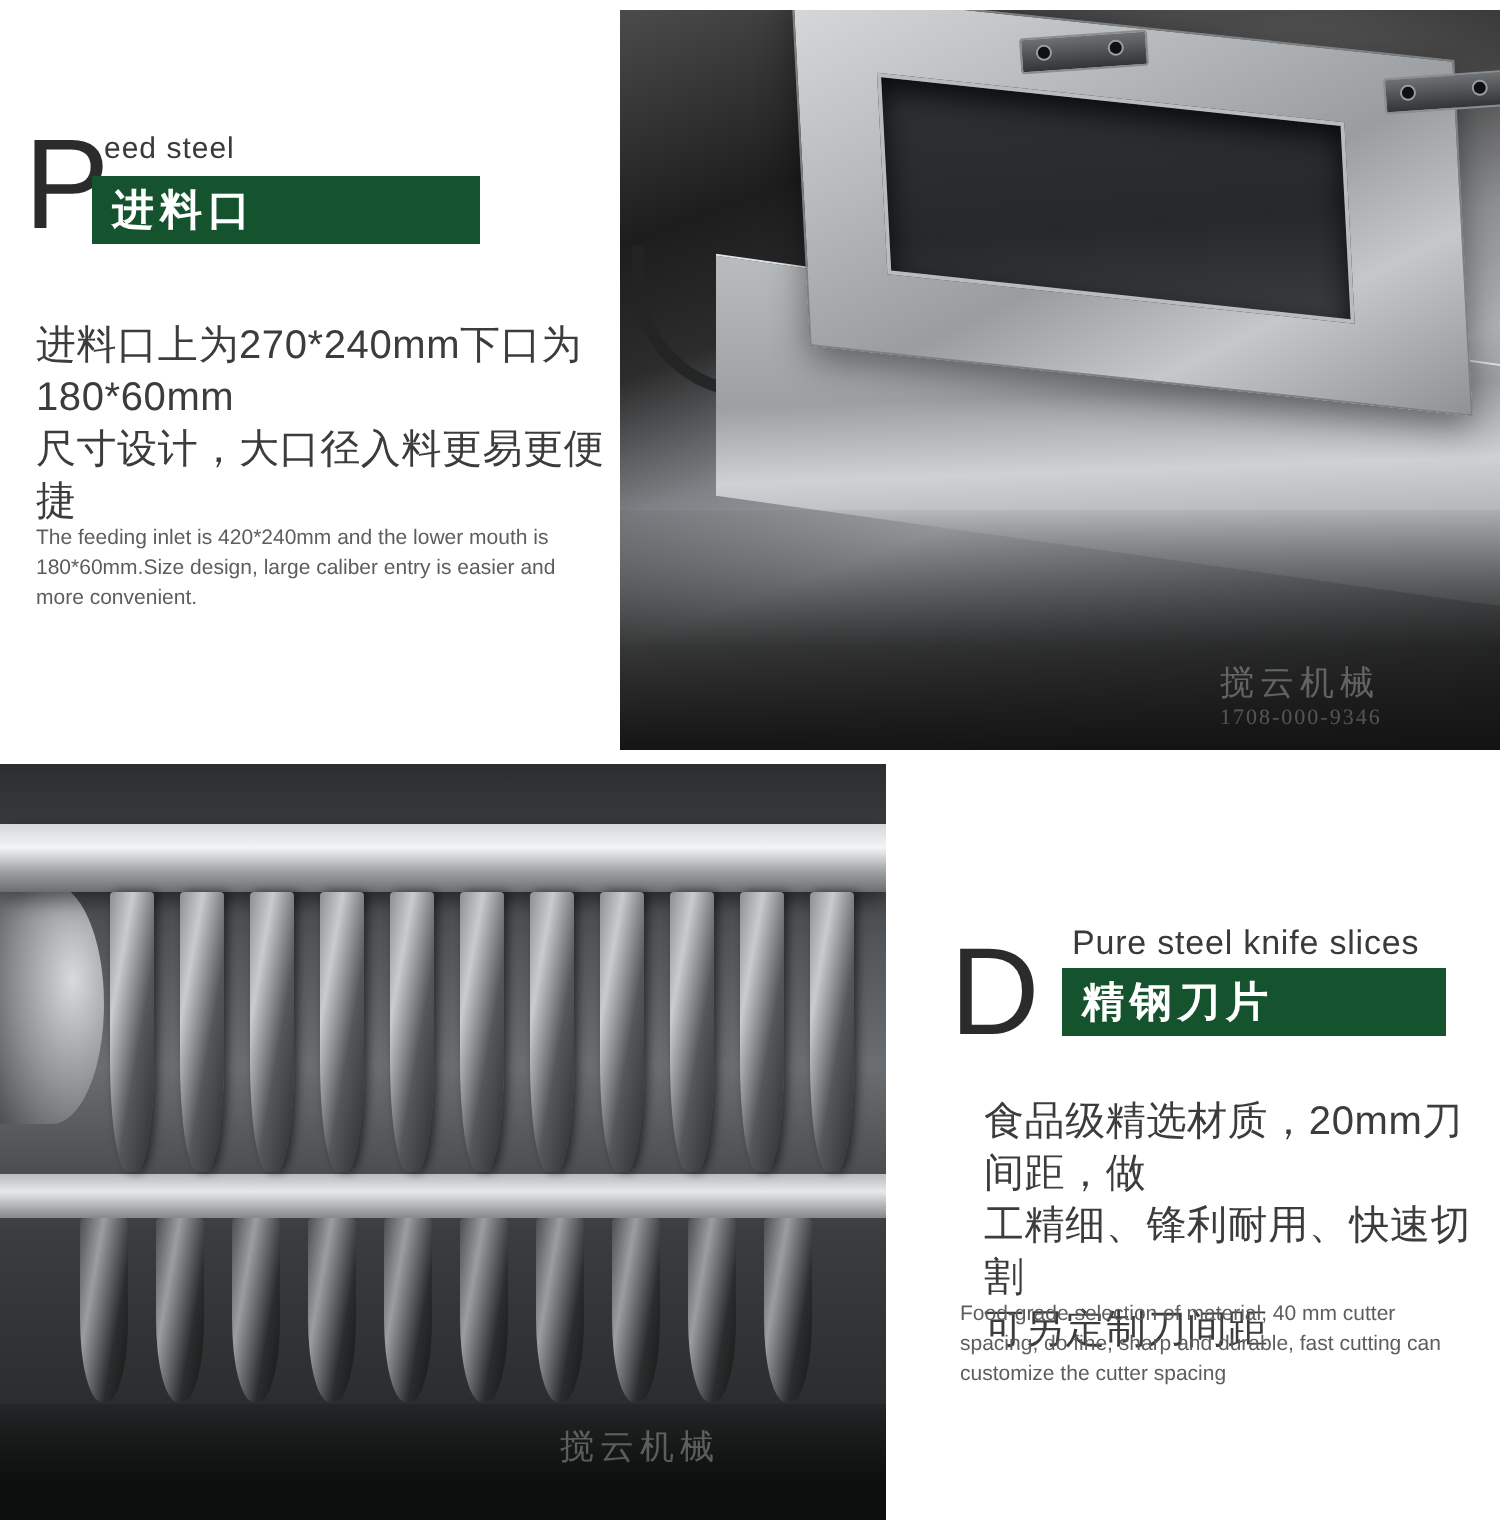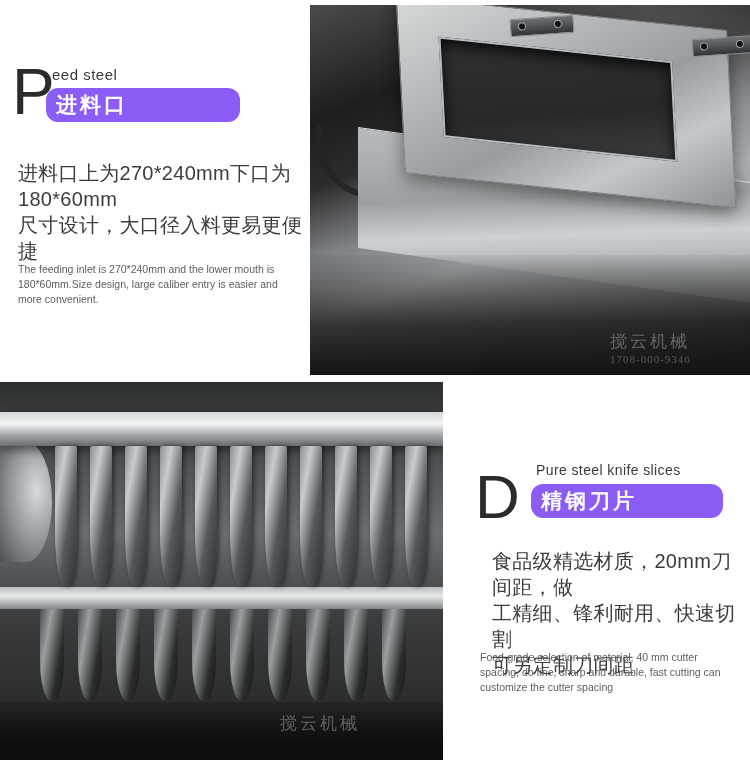--- a/index.html
+++ b/index.html
@@ -48,30 +48,29 @@
     position: absolute;
     left: 52px;
     top: 66px;
     font-size: 15px;
     color: #3a3a3a;
     letter-spacing: 0.5px;
   }
 
   .cn-title-box {
     position: absolute;
-    background: #8b5cf6;
+    background: #14532d;
     color: #ffffff;
     font-size: 21px;
     font-weight: bold;
     letter-spacing: 3px;
     display: flex;
     align-items: center;
     padding-left: 10px;
     box-sizing: border-box;
-    border-radius: 12px;
   }
 
   #feed-cn-box {
     left: 46px;
     top: 88px;
     width: 194px;
     height: 34px;
   }
 
   .cn-body {
@@ -267,21 +266,21 @@
   }
   #knife-letter {
     left: 475px;
     top: 466px;
     font-size: 62px;
   }
   #knife-en-title {
     position: absolute;
     left: 536px;
     top: 462px;
-    font-size: 14px;
+    font-size: 17px;
     color: #3a3a3a;
     letter-spacing: 0.4px;
     text-align: center;
   }
   #knife-cn-box {
     left: 531px;
     top: 484px;
     width: 192px;
     height: 34px;
   }
@@ -298,21 +297,21 @@
 </style>
 </head>
 <body>
 
 <div class="panel" id="section-feed-text">
   <div class="big-letter" id="feed-letter">P</div>
   <div id="feed-en-title">eed steel</div>
   <div class="cn-title-box" id="feed-cn-box">进料口</div>
   <div class="cn-body" id="feed-cn-body" style="white-space: pre-line;">进料口上为270*240mm下口为180*60mm
 尺寸设计，大口径入料更易更便捷</div>
-  <div class="en-body" id="feed-en-body">The feeding inlet is 270*240mm and the lower mouth is 180*60mm.Size design, large caliber entry is easier and more convenient.</div>
+  <div class="en-body" id="feed-en-body">The feeding inlet is 420*240mm and the lower mouth is 180*60mm.Size design, large caliber entry is easier and more convenient.</div>
 </div>
 
 <div class="panel" id="photo-feed">
   <div class="cable"></div>
   <div class="body-plate"></div>
   <div class="tray">
     <div class="tray-hole"></div>
   </div>
   <div class="hinge h1">
       <span class="dot d1"></span>

